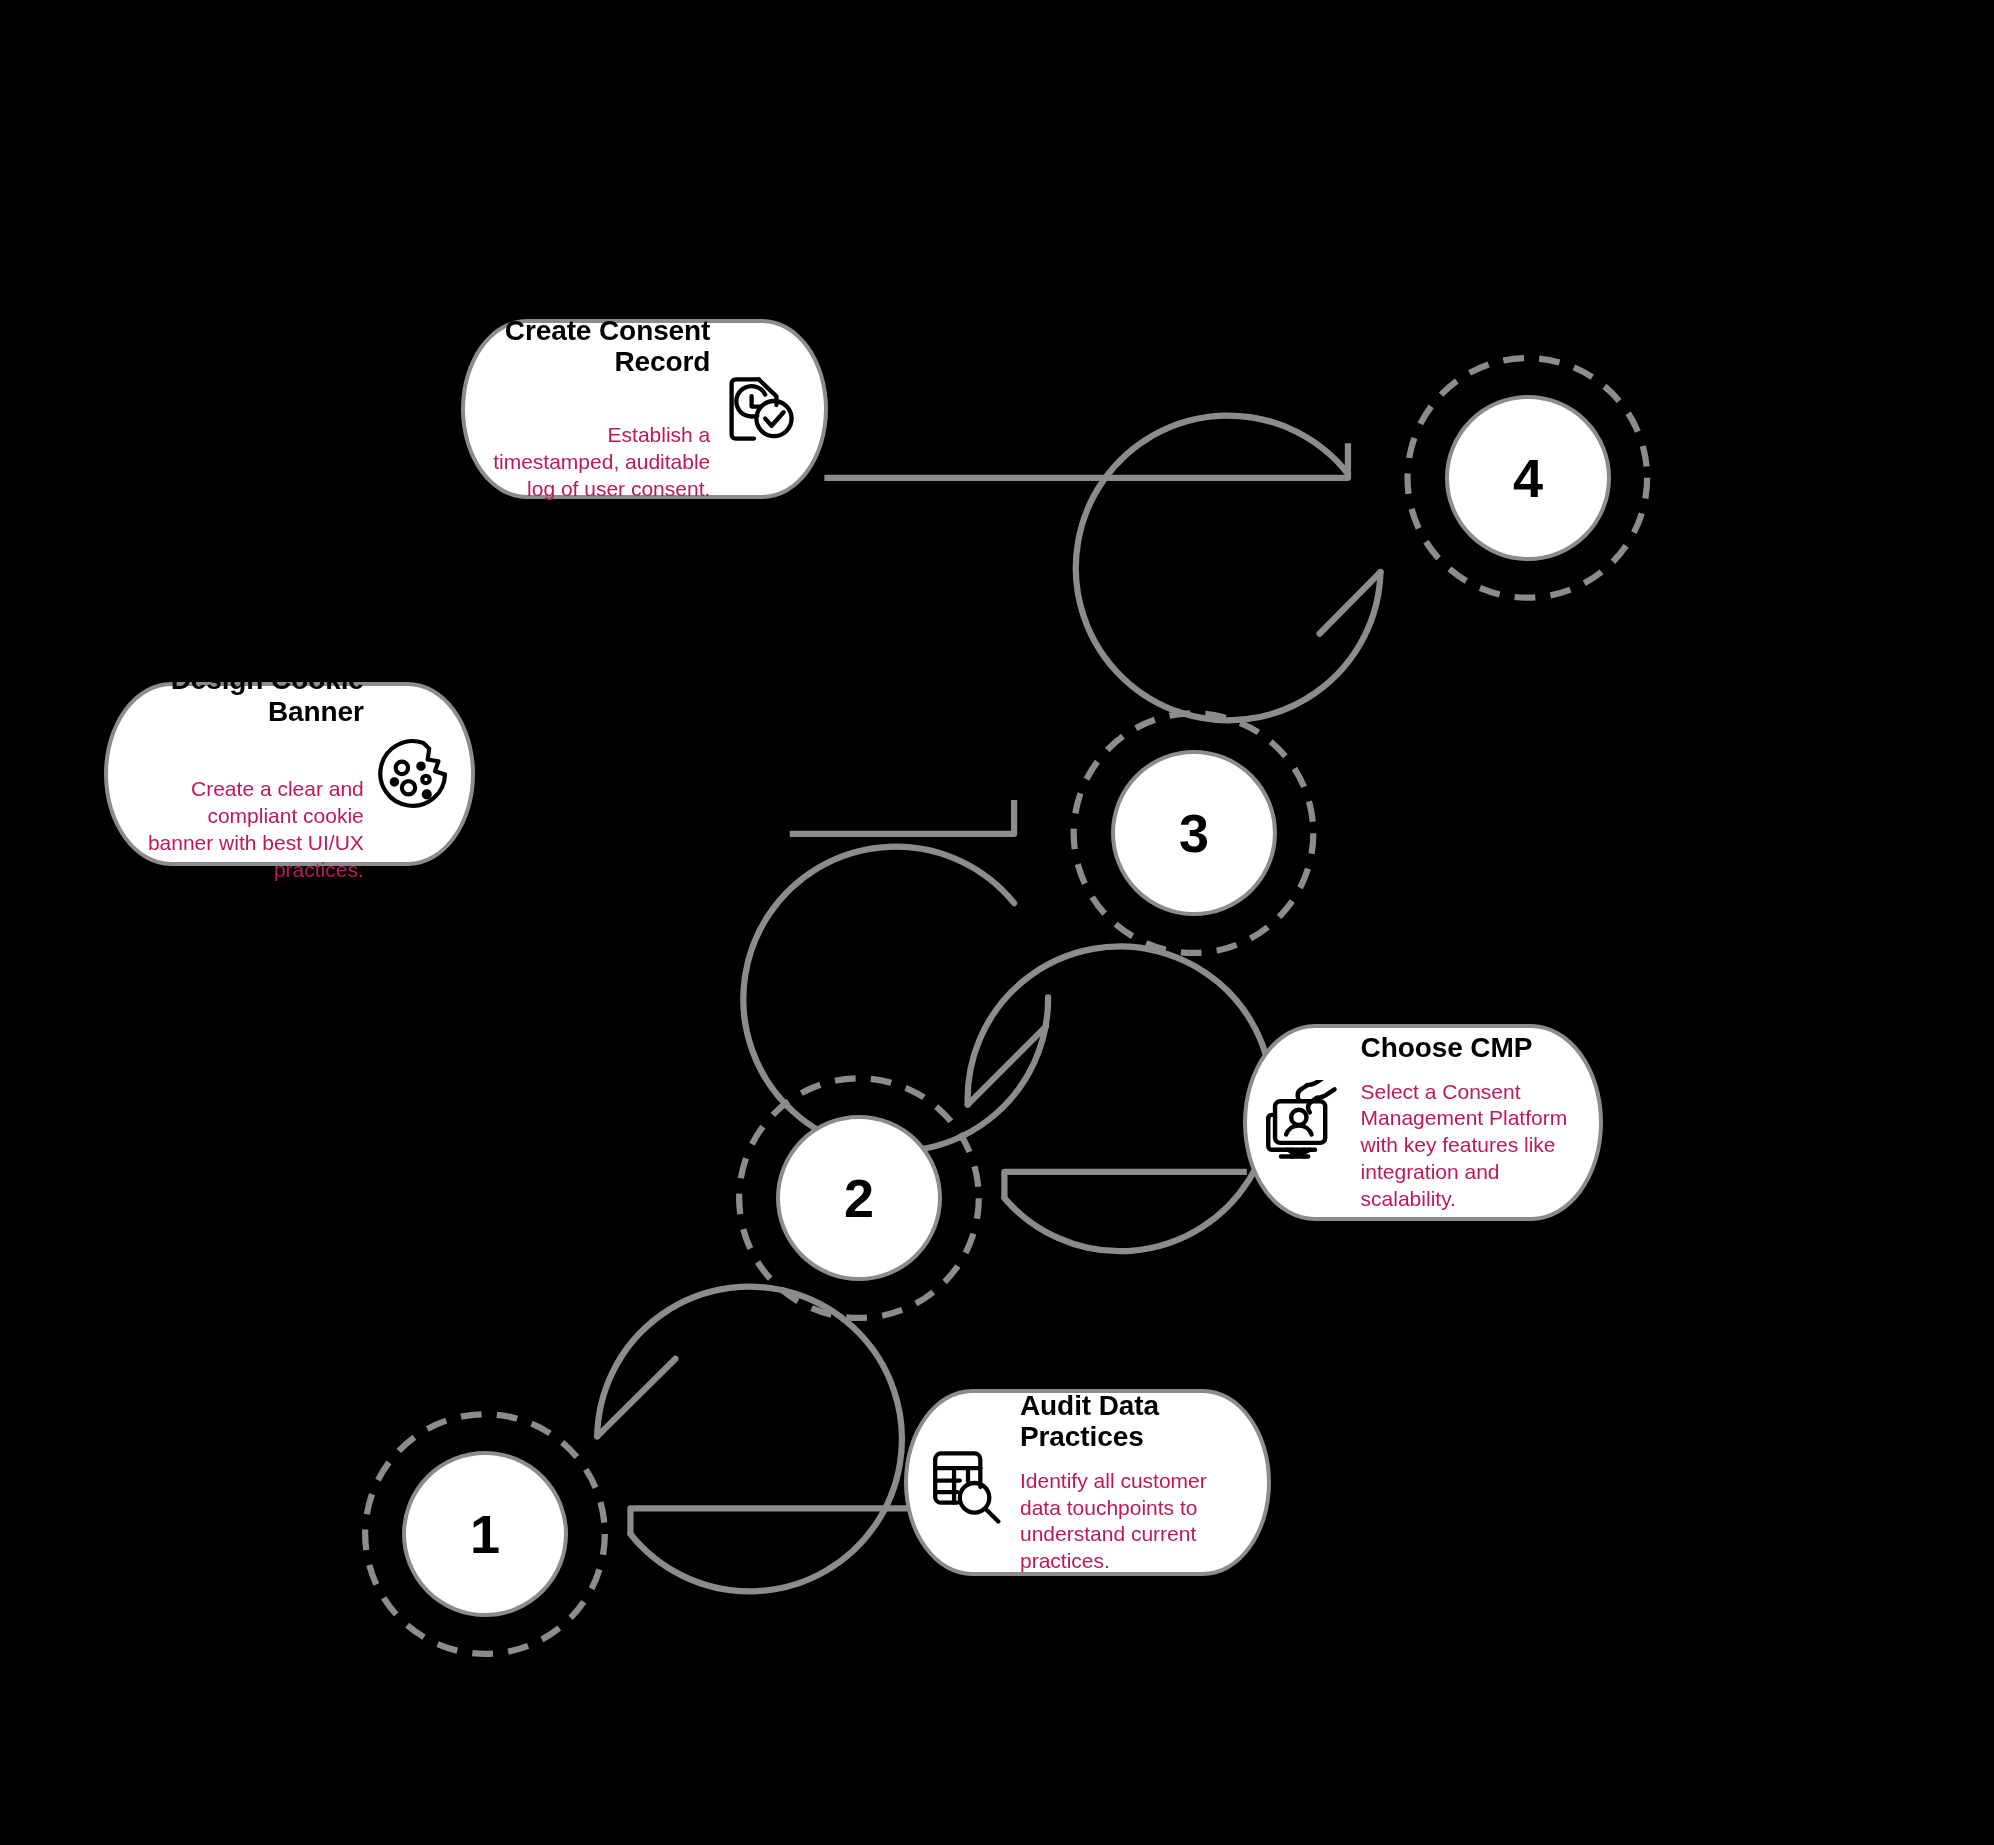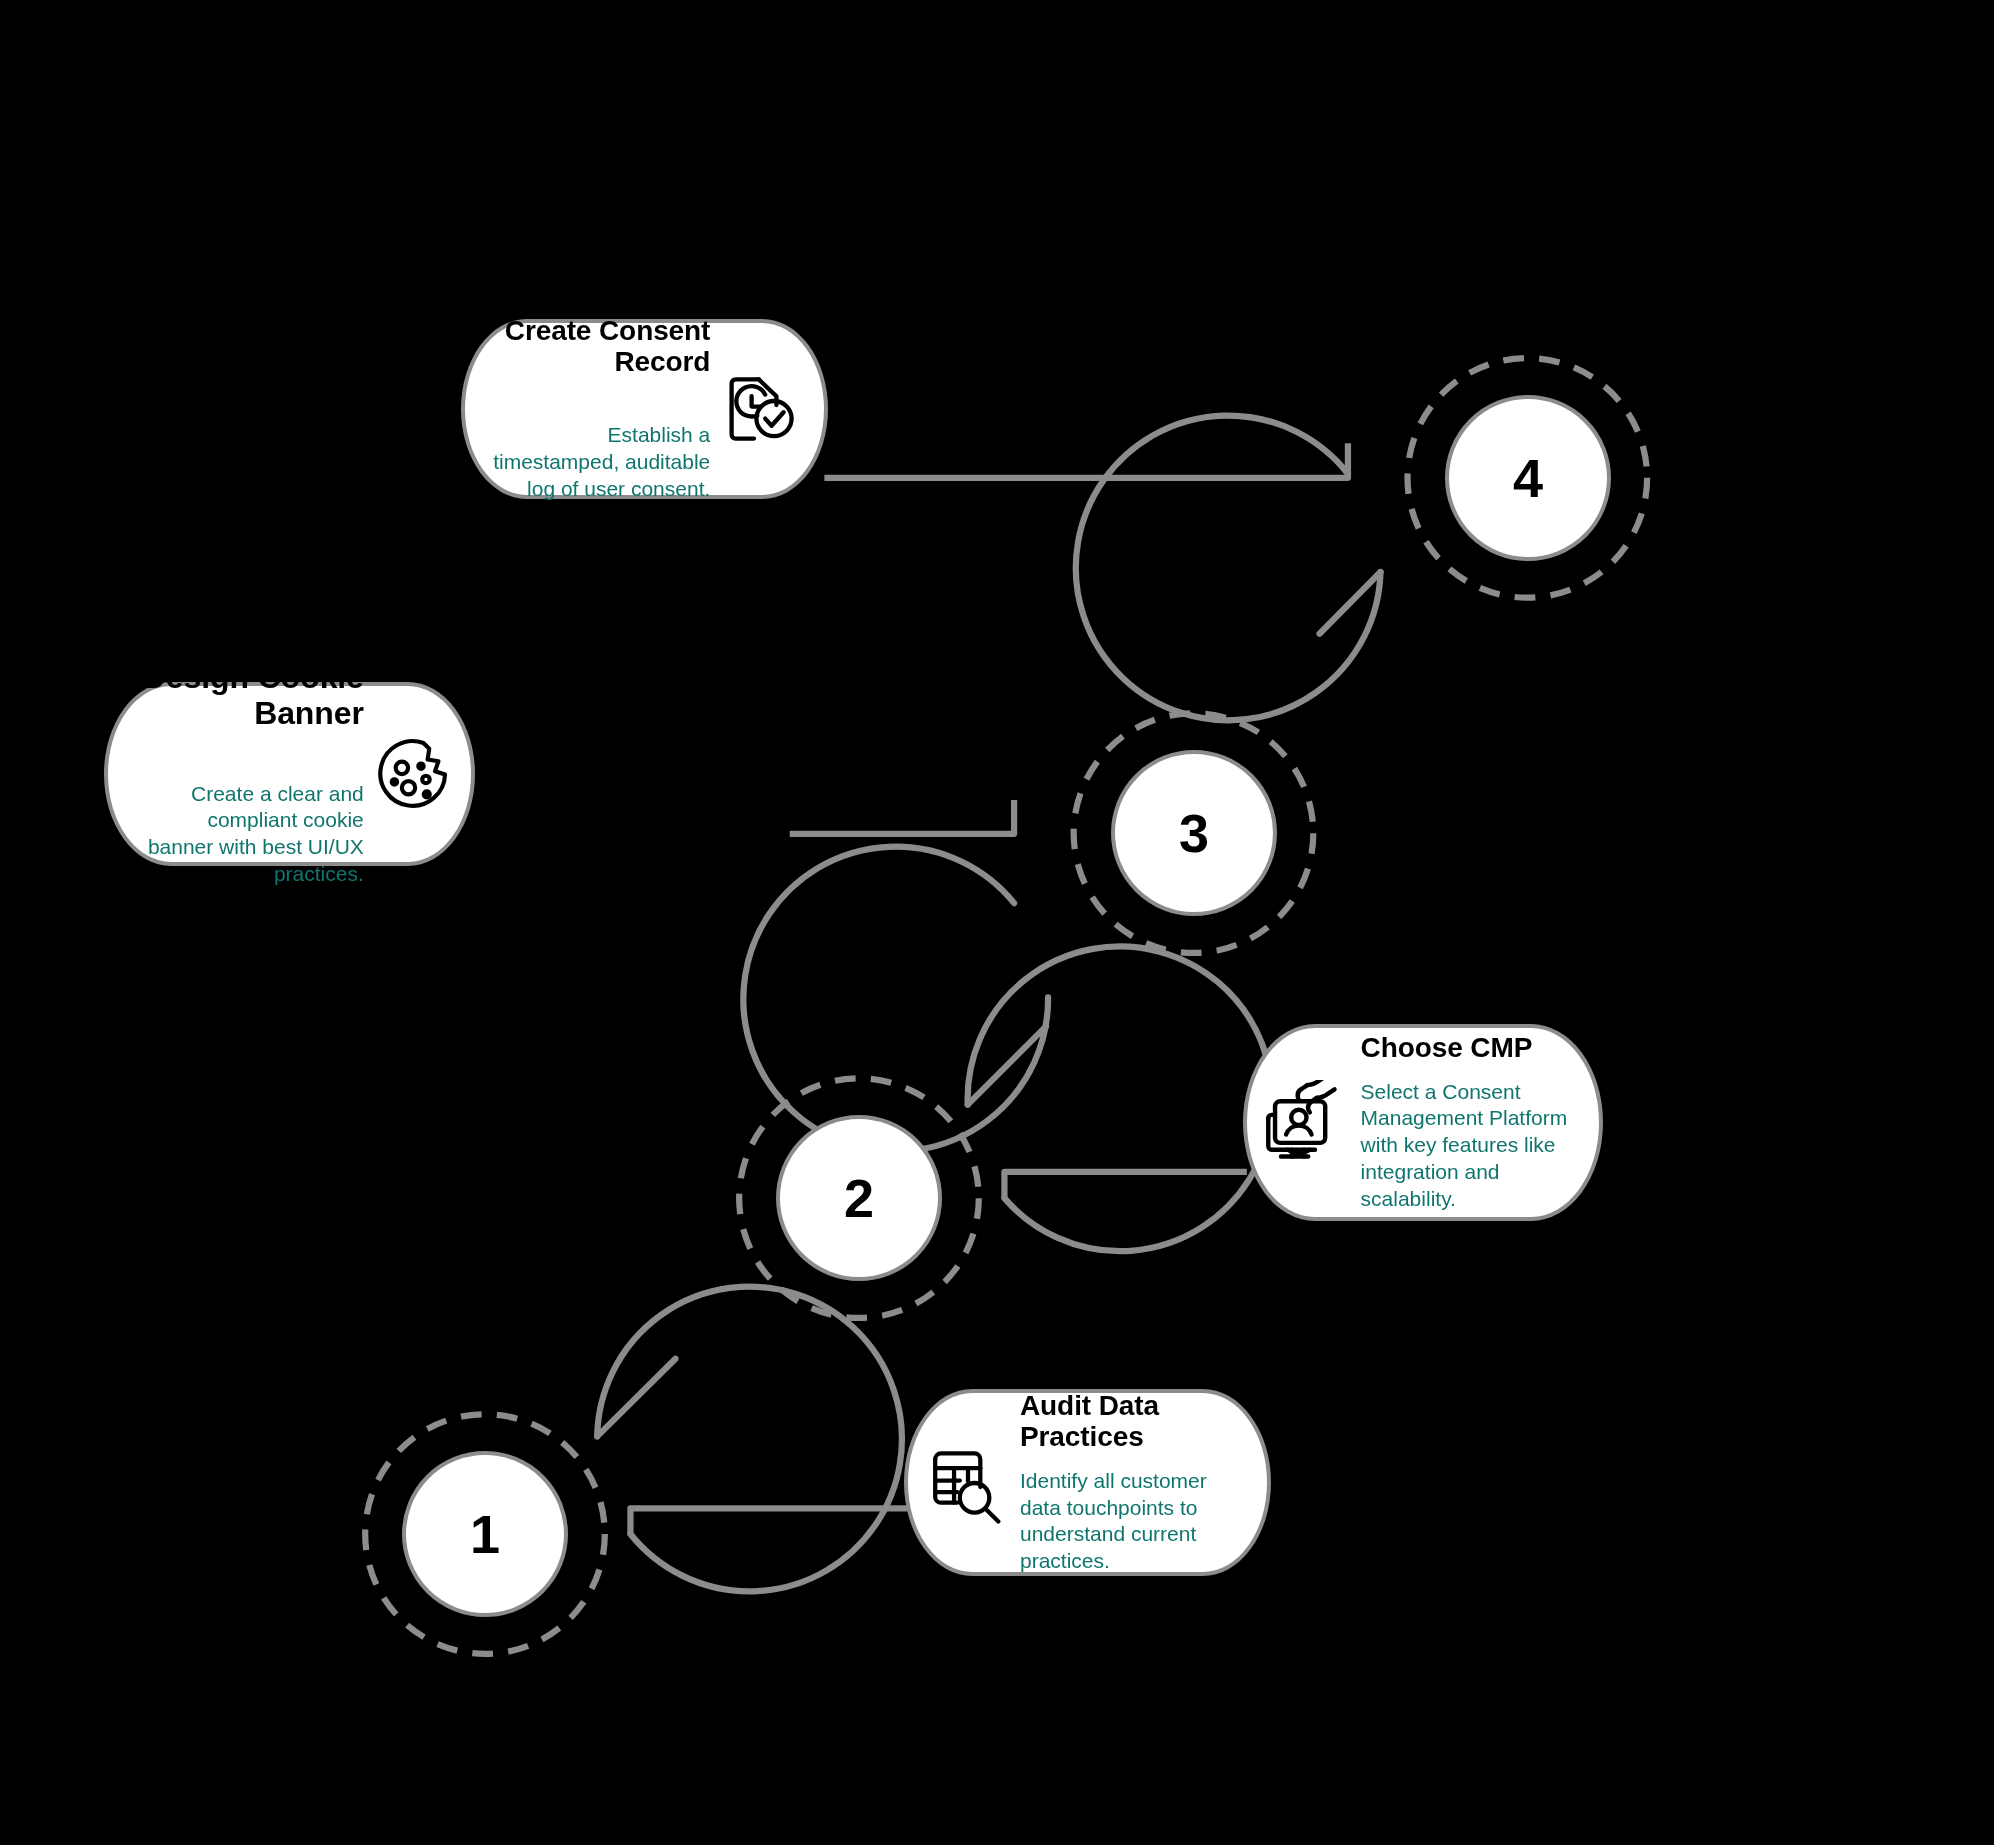--- a/index.html
+++ b/index.html
@@ -31,21 +31,21 @@
   .card-text{
     display:flex;flex-direction:column;justify-content:center;
   }
   .card-title{
     font-weight:bold;
     color:#000;
     line-height:1.12;
     letter-spacing:-0.1px;
   }
   .card-desc{
-    color:#0f766e;
+    color:#be185d;
     line-height:1.28;
   }
   .icon-slot{flex:0 0 auto;display:flex;align-items:center;justify-content:center;}
   .icon-slot svg{display:block;}
 
   
   .card.align-right .card-inner{flex-direction:row;}
   .card.align-right .card-text{text-align:right;align-items:flex-end;flex:1 1 auto;gap:28px;}
   
   .card.align-left .card-inner{flex-direction:row;}
@@ -171,21 +171,21 @@
           <circle cx="65" cy="62" r="22"></circle>
           <path d="M54 62 L62 71 L77 54"></path>
         </svg>
       </div>
     </div>
   </div>
 
   <div class="card align-right" id="card-3">
     <div class="card-inner" style="padding:0 15.2px 0 25px;gap:7px;">
       <div class="card-text">
-        <div class="card-title" style="font-size:32px;max-width:229px;">Design Cookie Banner</div>
+        <div class="card-title" style="font-size:28px;max-width:229px;">Design Cookie Banner</div>
         <div class="card-desc" style="font-size:21px;max-width:222px;margin-top:21px;">Create a clear and compliant cookie banner with best UI/UX practices.</div>
       </div>
       <div class="icon-slot" style="width:85px;height:85px;">
         <svg width="83" height="83" viewBox="0 0 100 100" fill="none" stroke="#000" stroke-width="5" stroke-linecap="round" stroke-linejoin="round">
           <path d="M62 12 A39 39 0 1 0 88 50
                    L76 46 L80 34 L67 32 L69 19 Z"></path>
           <circle cx="36" cy="42" r="7.5"></circle>
           <circle cx="44" cy="66" r="8"></circle>
           <circle cx="65" cy="56" r="4.5"></circle>
           <circle cx="27" cy="59" r="3.2" fill="#000"></circle>

